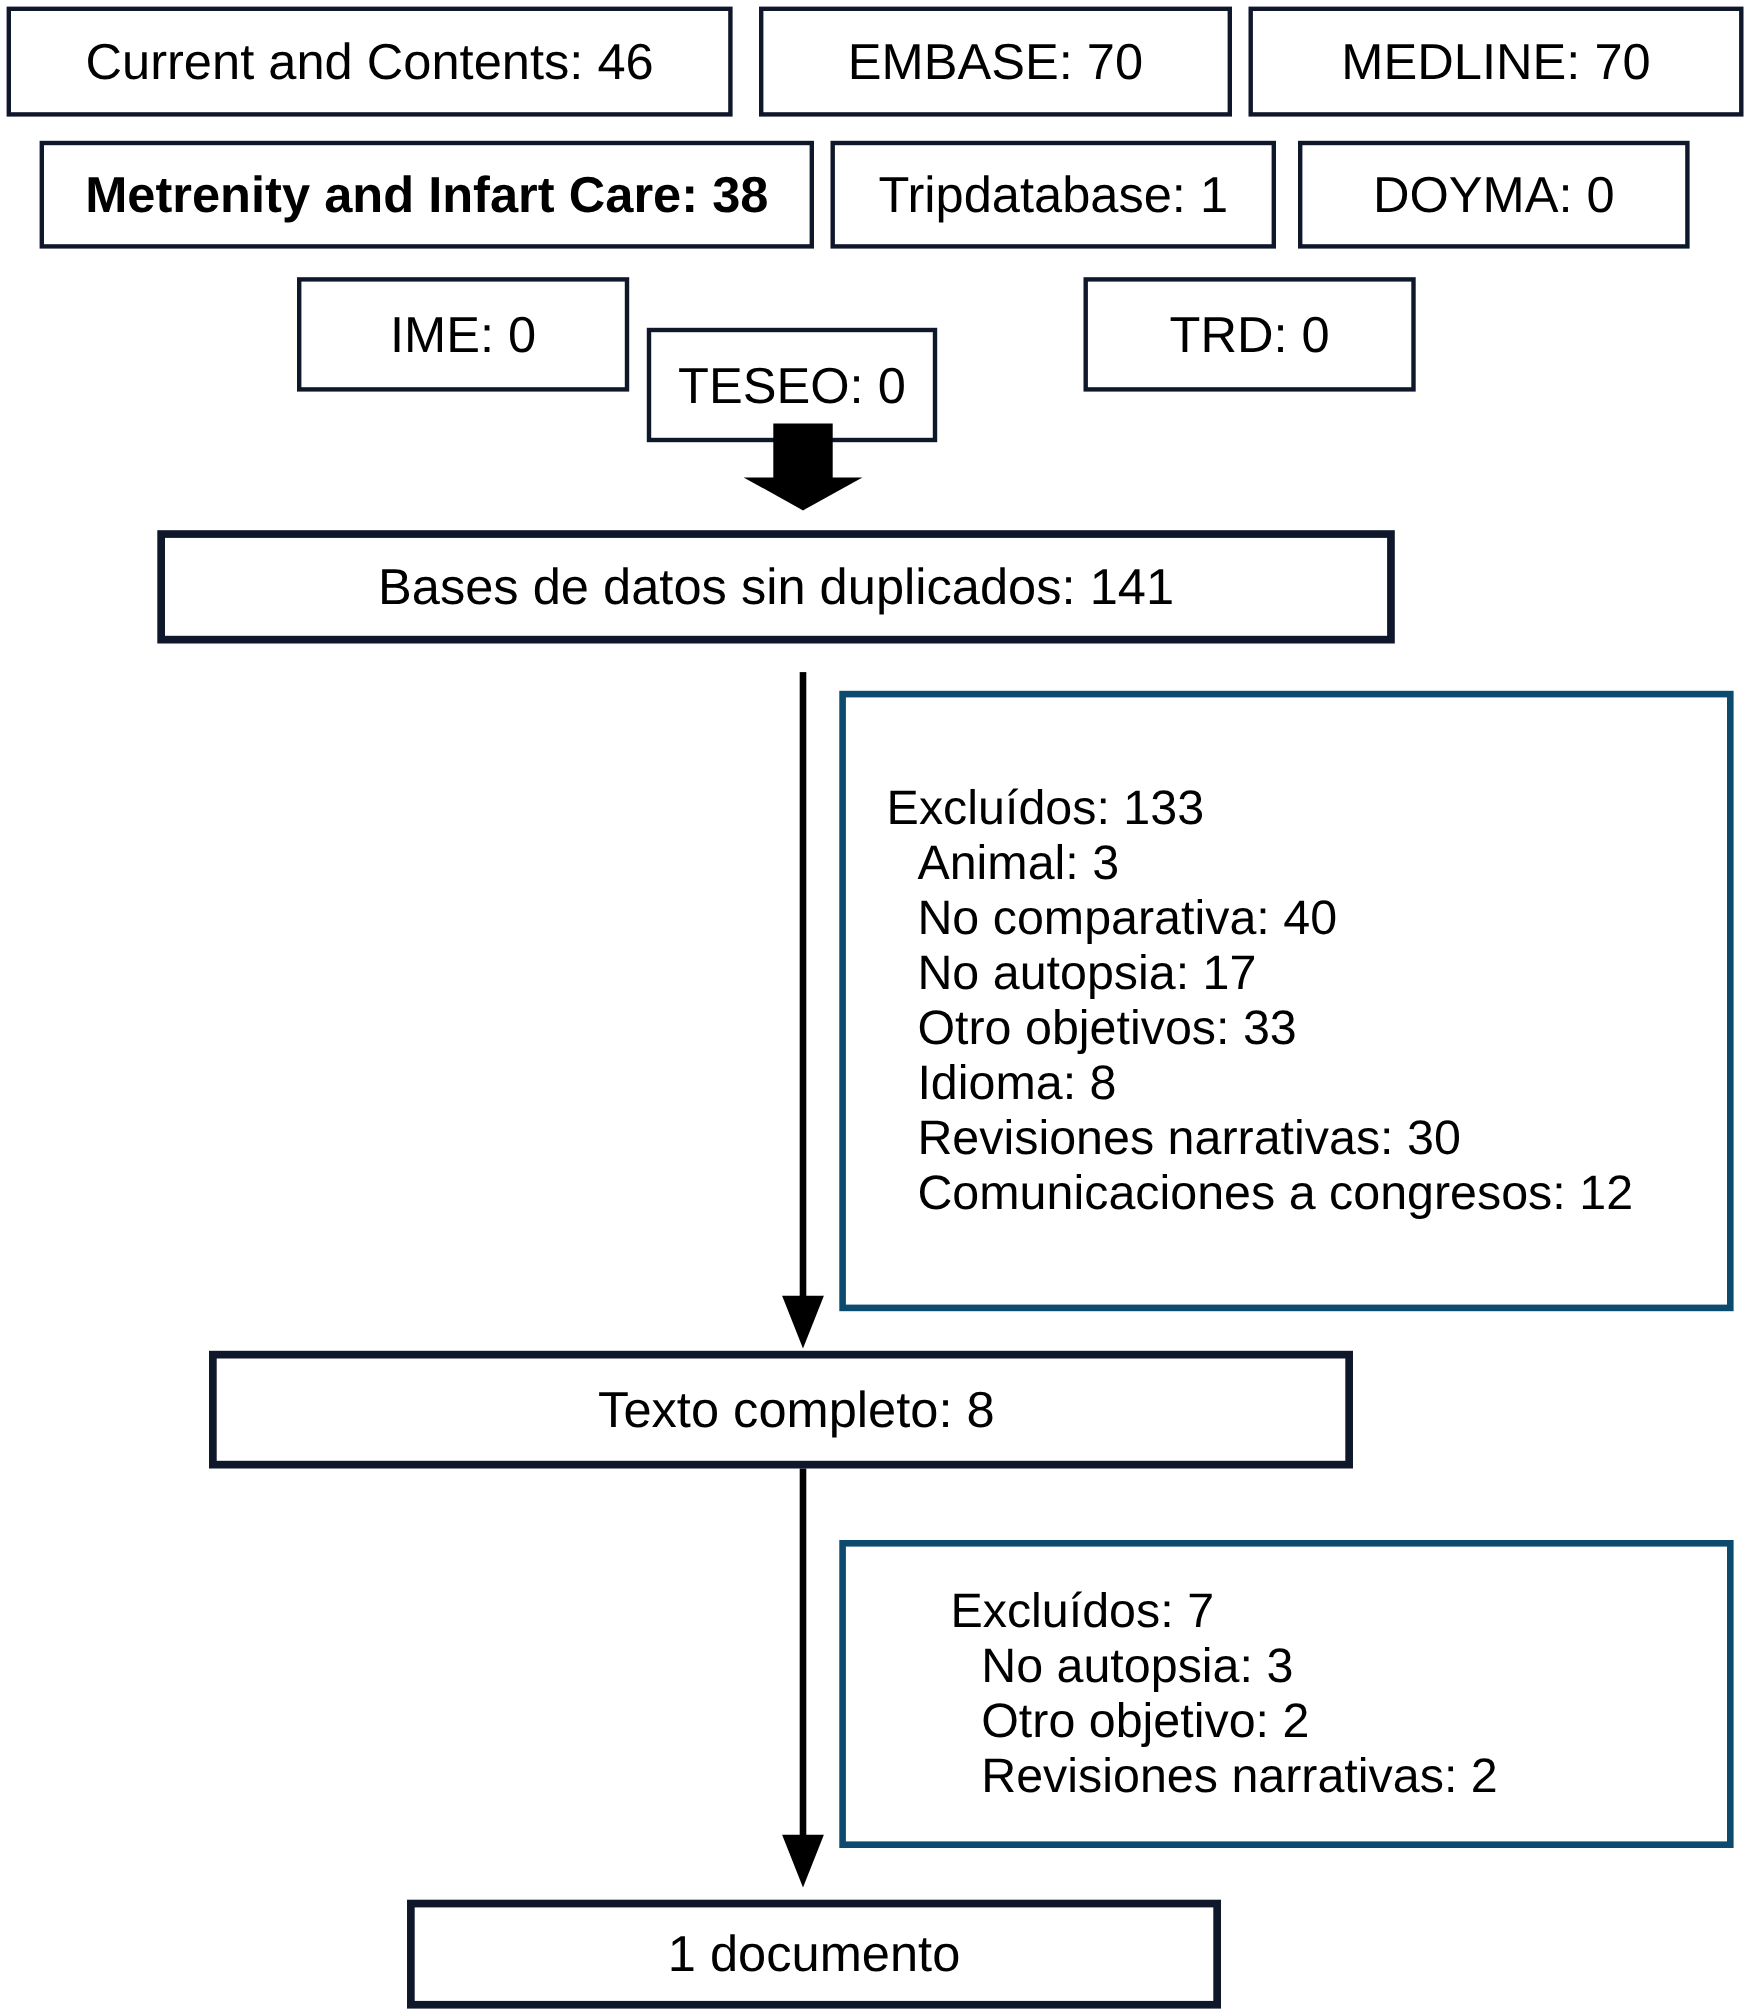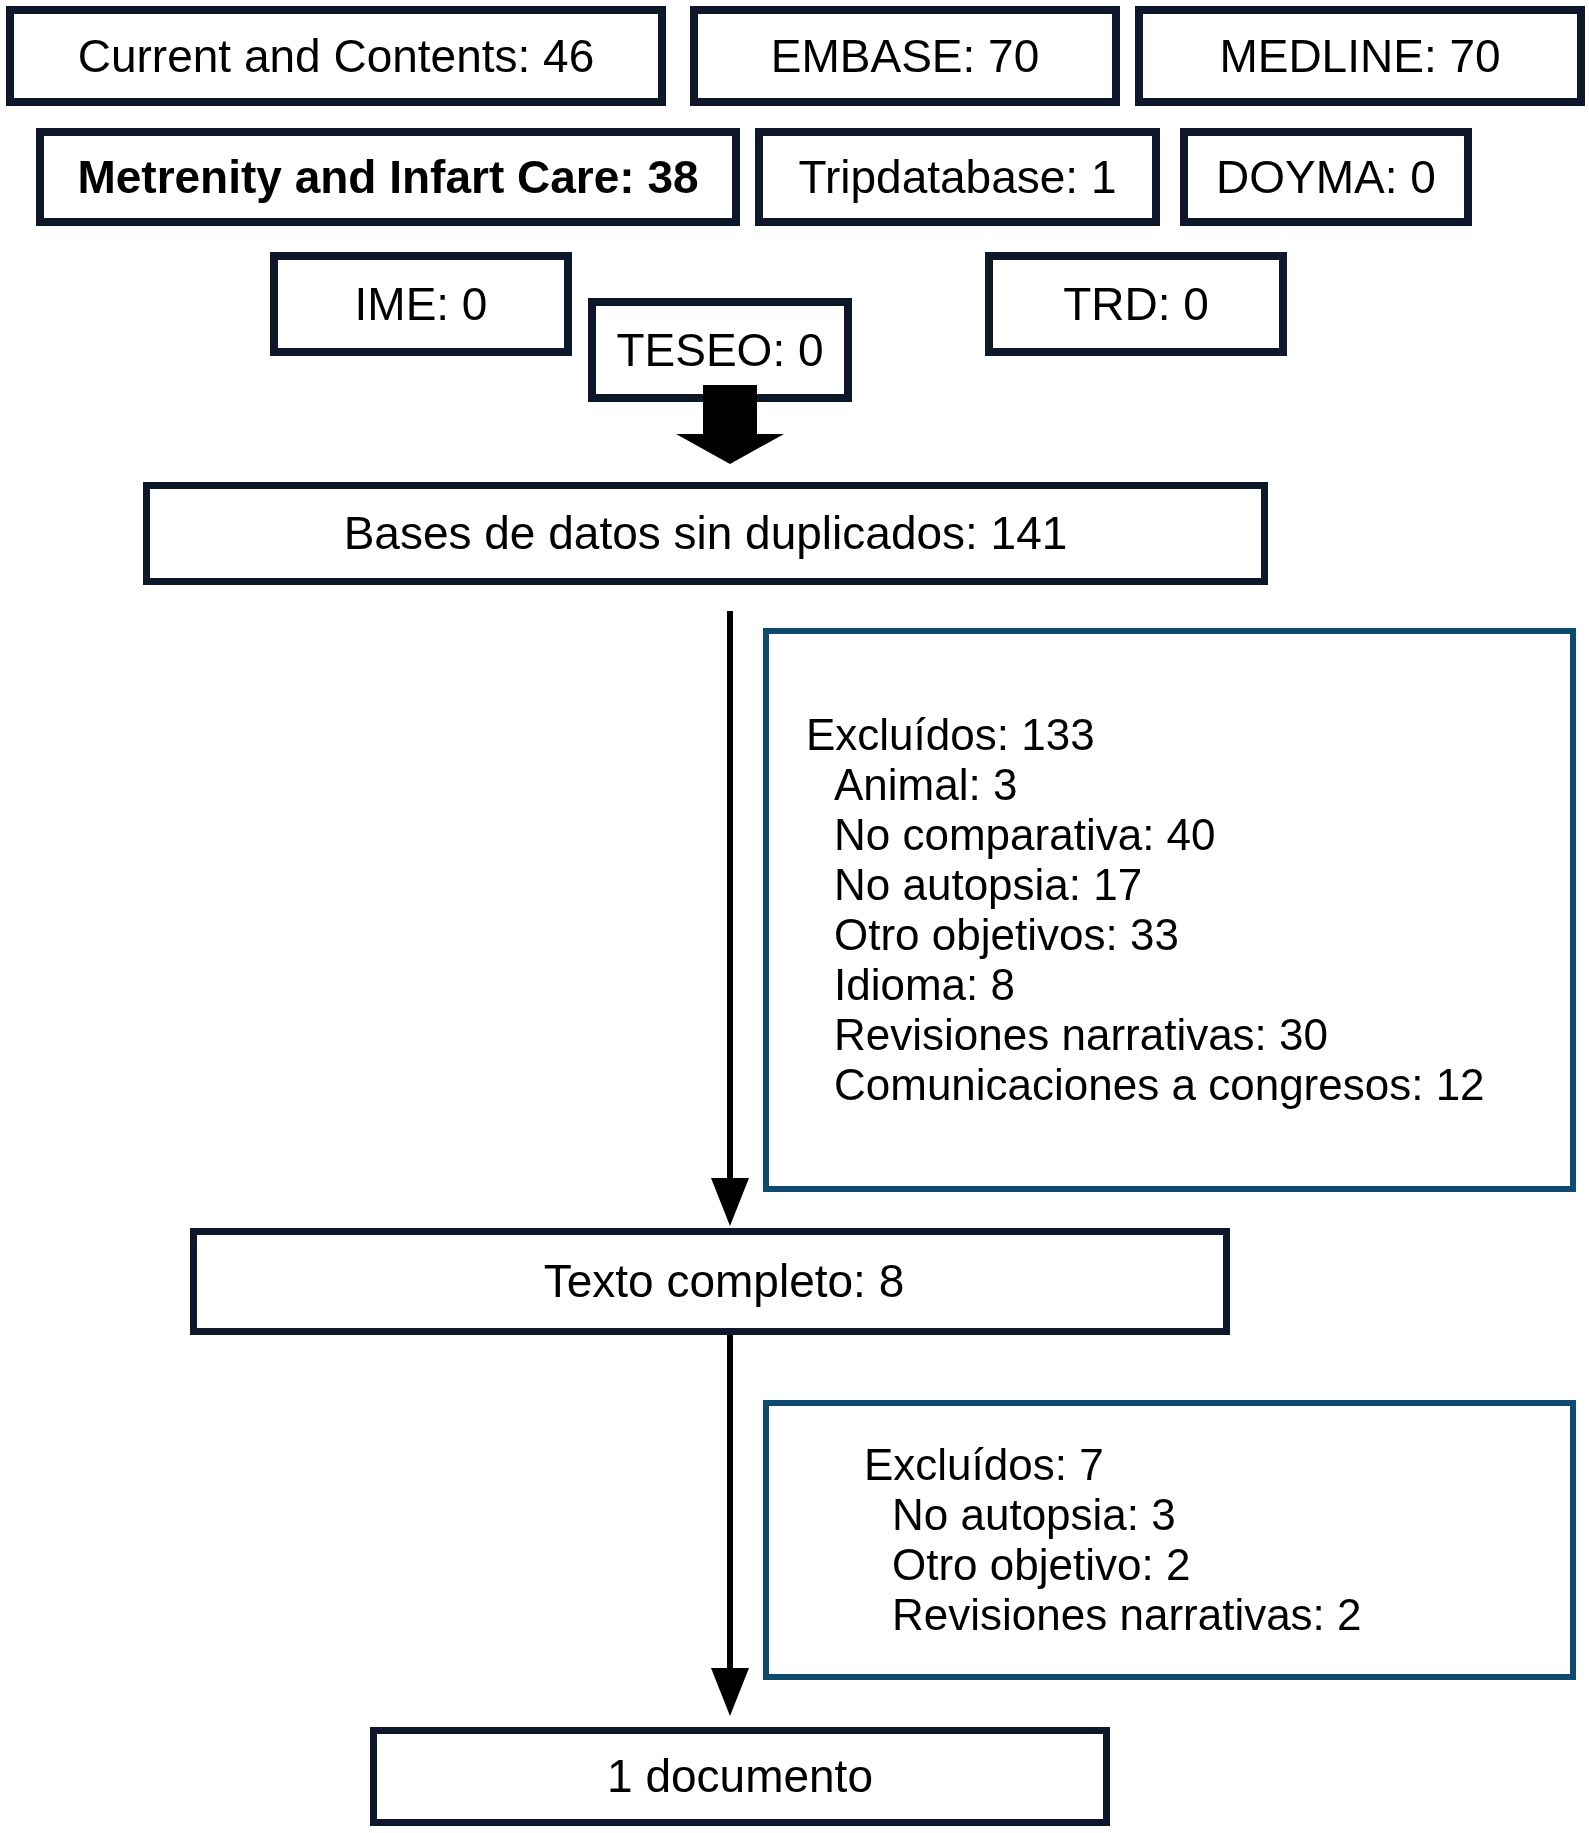--- a/index.html
+++ b/index.html
@@ -13,21 +13,21 @@
     height: 1833px;
     background: #ffffff;
     font-family: "Liberation Sans", "DejaVu Sans", sans-serif;
     color: #000000;
     overflow: hidden;
   }
   .box {
     position: absolute;
     box-sizing: border-box;
     background: #ffffff;
-    border: 8px solid #0f172a;
+    border: 4px solid #0f172a;
     display: flex;
     align-items: center;
     justify-content: center;
     font-size: 46px;
     line-height: 1.1;
     text-align: center;
     white-space: nowrap;
   }
   .listbox {
     position: absolute;
@@ -73,21 +73,21 @@
 <body>
 
 <div id="canvas">
 
   <div class="box" style="left:6px; top:6px; width:660px; height:100px;">Current and Contents: 46</div>
   <div class="box" style="left:690px; top:6px; width:430px; height:100px;">EMBASE: 70</div>
   <div class="box" style="left:1135px; top:6px; width:450px; height:100px;">MEDLINE: 70</div>
 
   <div class="box" style="left:36px; top:128px; width:704px; height:98px;font-weight:bold;">Metrenity and Infart Care: 38</div>
   <div class="box" style="left:755px; top:128px; width:405px; height:98px;">Tripdatabase: 1</div>
-  <div class="box" style="left:1180px; top:128px; width:292px; height:98px;">DOYMA: 0</div>
+  <div class="box" style="left:1180px; top:128px; width:356px; height:98px;">DOYMA: 0</div>
 
   <div class="box" style="left:270px; top:252px; width:302px; height:104px;">IME: 0</div>
   <div class="box" style="left:588px; top:252px; width:264px; height:104px;margin-top:46px;">TESEO: 0</div>
   <div class="box" style="left:985px; top:252px; width:302px; height:104px;">TRD: 0</div>
 
   <div>
     <div class="thick-shaft" style="left:703px; top:385px; width:54px; height:50px;"></div>
     <div class="thick-head" style="left:676px; top:434px;"></div>
   </div>
 

